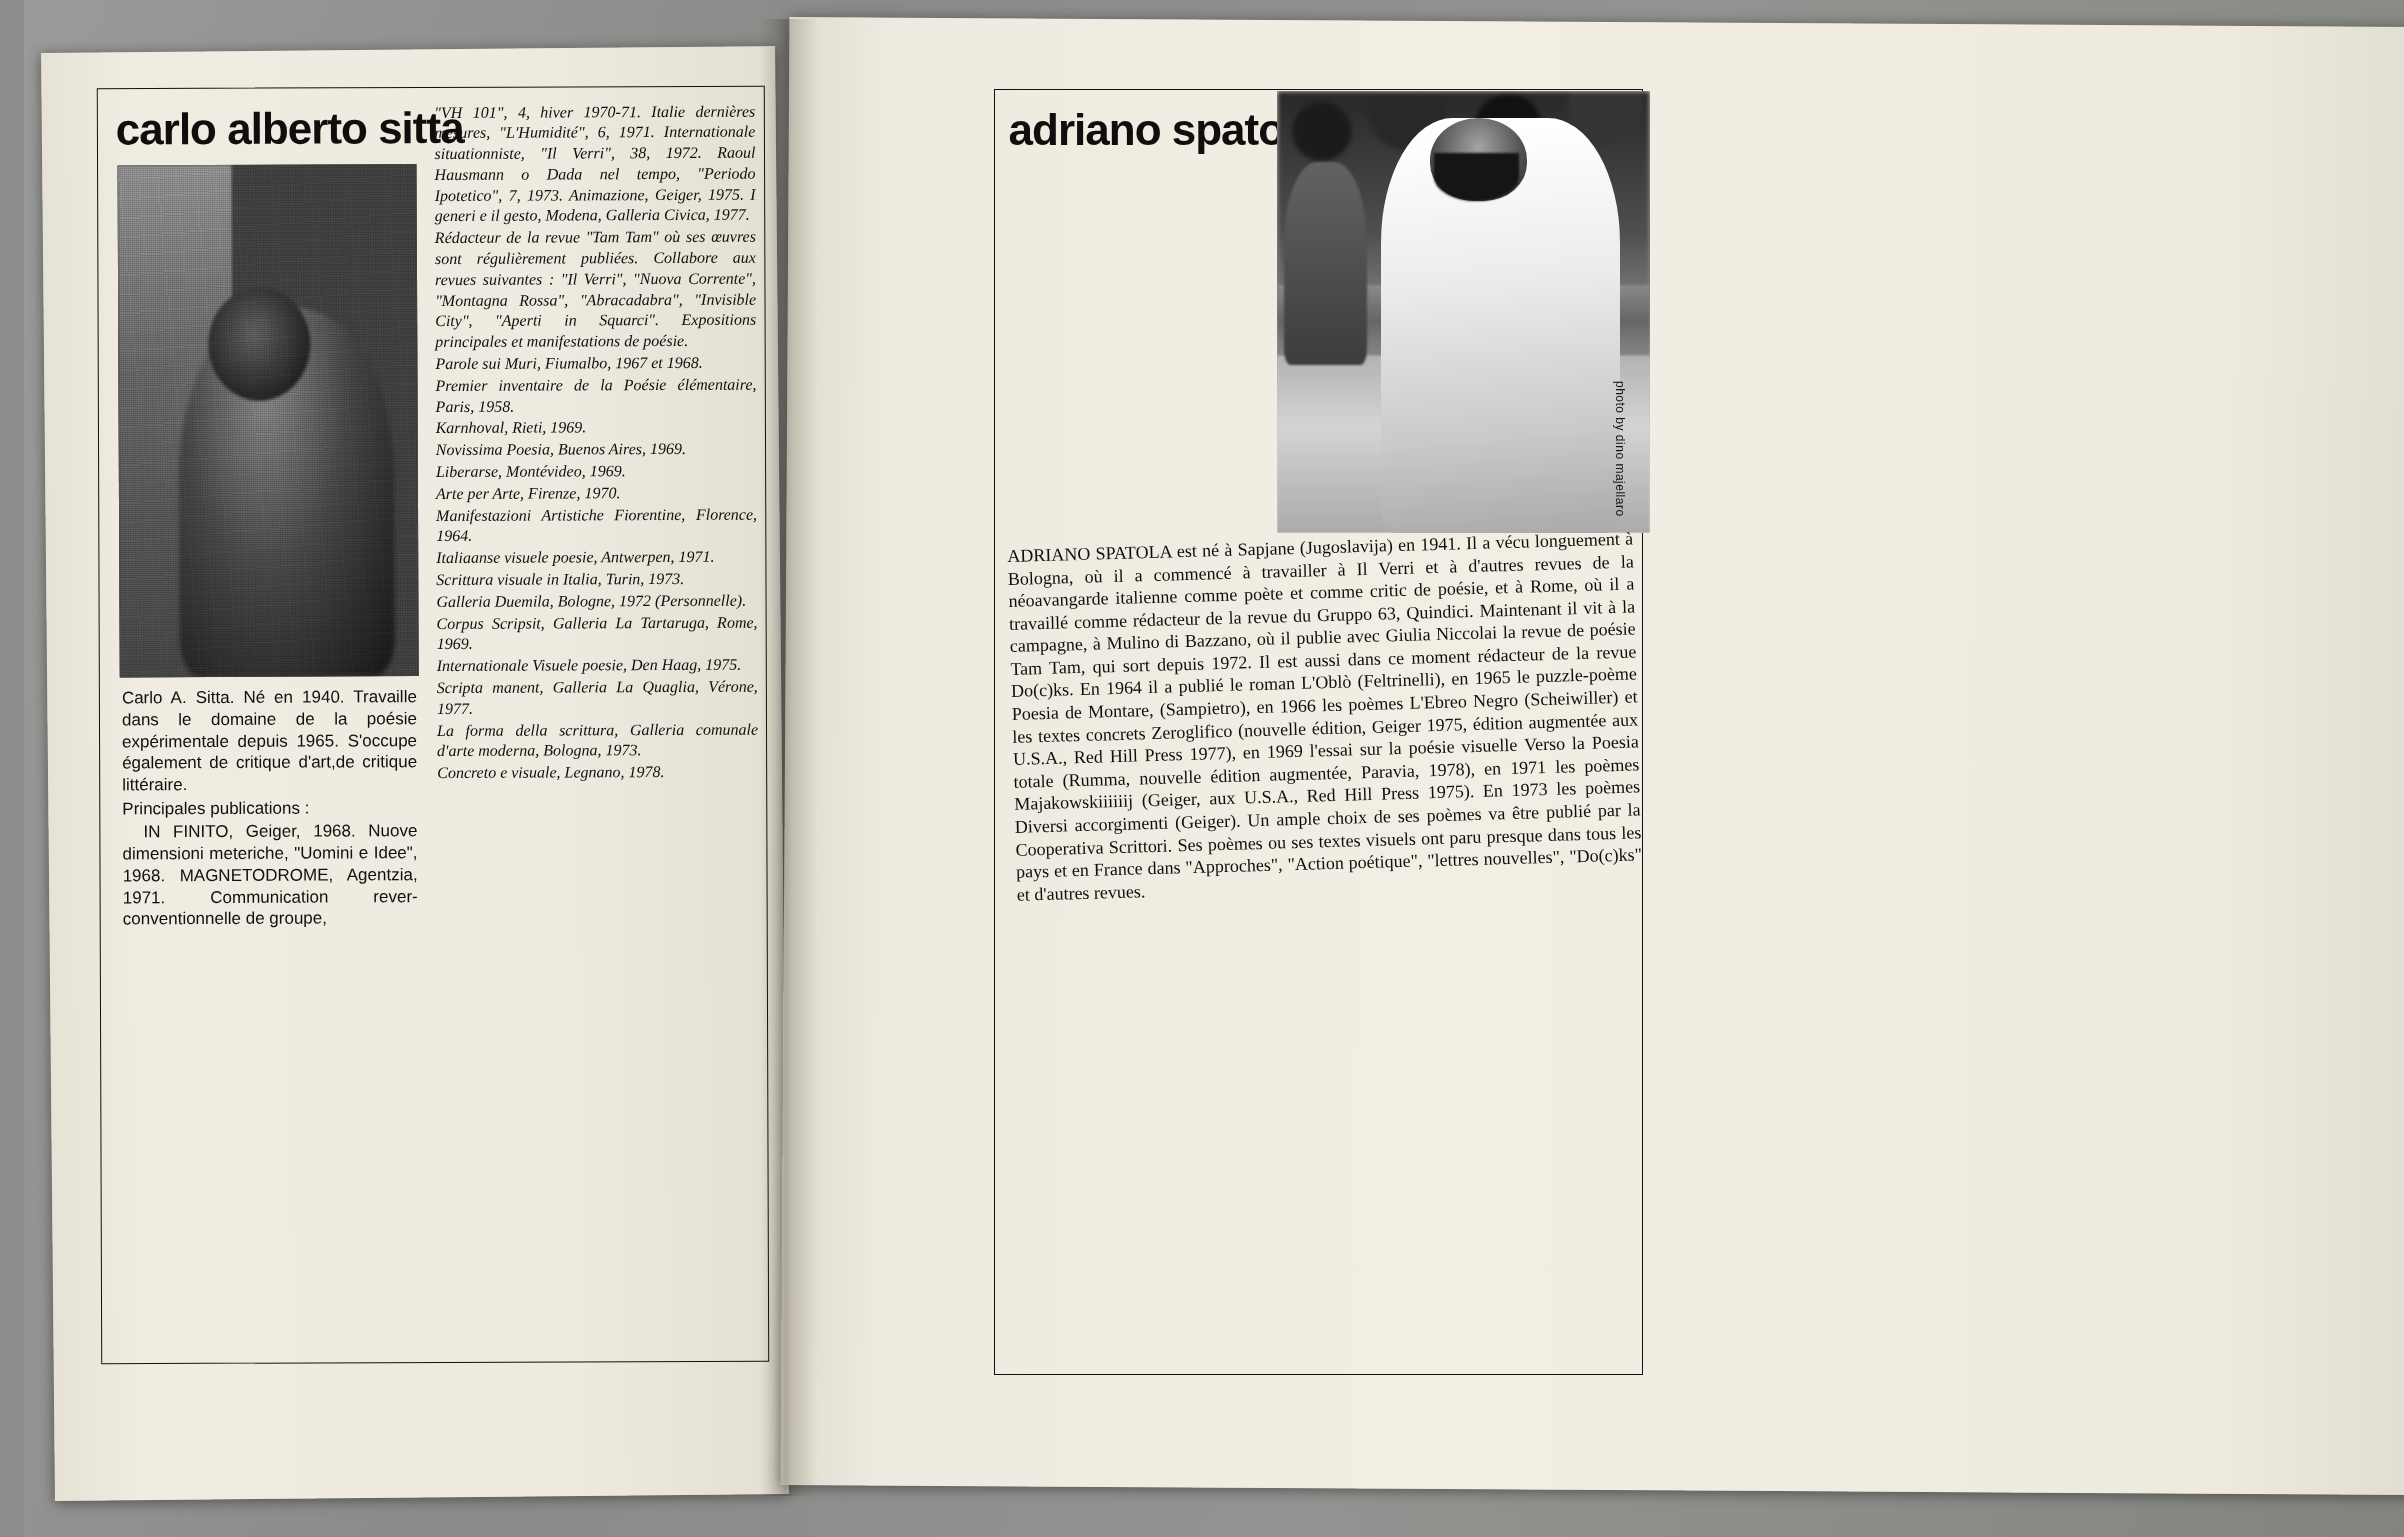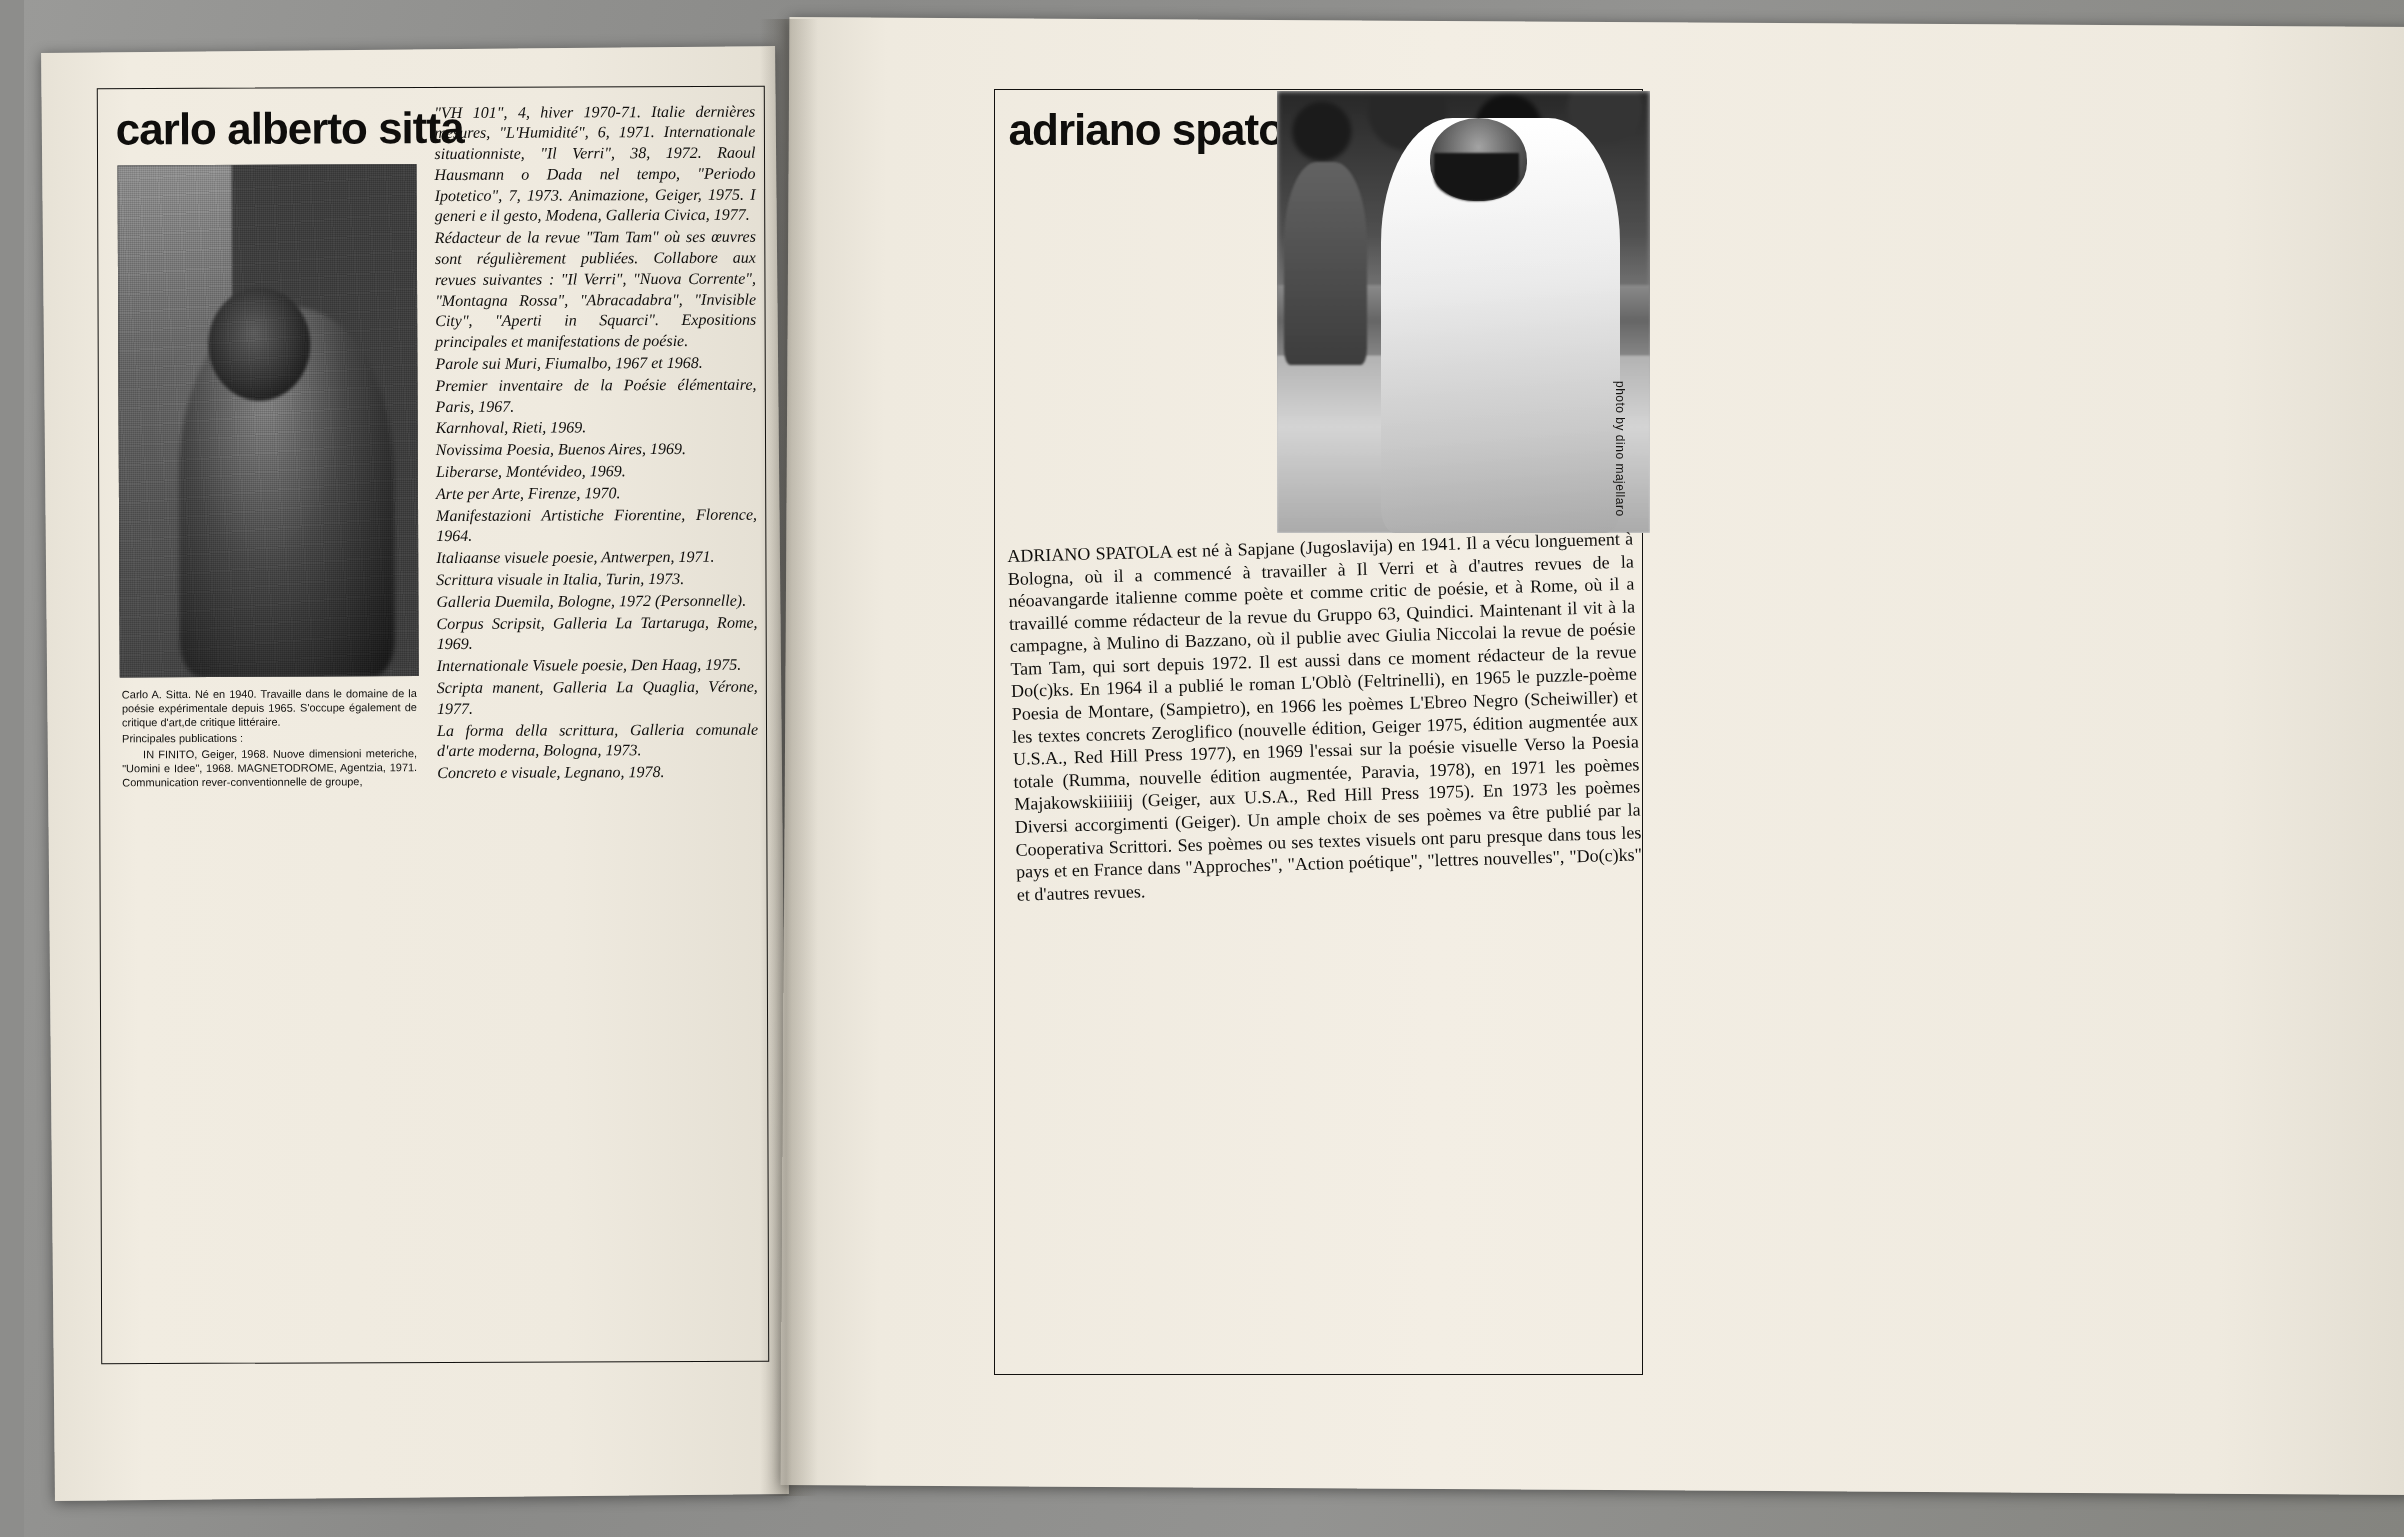--- a/index.html
+++ b/index.html
@@ -141,21 +141,21 @@
     position: absolute;
     left: 0; top: 0; width: 38%; height: 100%;
     background: linear-gradient(180deg, #9c948a 0%, #766e64 40%, #57504a 100%);
     opacity: .85;
     filter: blur(1px);
   }
 
   .cap {
     position: absolute;
     font-family: "Liberation Sans", sans-serif;
-    font-size: 11px;
+    font-size: 17px;
     line-height: 1.28;
     color: #100f0d;
     text-align: justify;
   }
   #cap-sitta {
     left: 21px;
     top: 597px;
     width: 295px;
   }
   #cap-sitta p { margin: 0 0 1.9px 0; }
@@ -304,21 +304,21 @@
     <div class="cap" id="cap-sitta">
       <p>Carlo A. Sitta. Né en 1940. Travaille dans le domaine de la poésie expérimentale depuis 1965. S'occupe également de critique d'art,de critique littéraire.</p>
       <p>Principales publications :</p>
       <p class="indent">IN FINITO, Geiger, 1968. Nuove dimensioni meteriche, "Uomini e Idee", 1968. MAGNETODROME, Agentzia, 1971. Communication rever-conventionnelle de groupe,</p>
     </div>
 
     <div id="col-left-b">
       <p>"VH 101", 4, hiver 1970-71. Italie dernières mesures, "L'Humidité", 6, 1971. Internationale situationniste, "Il Verri", 38, 1972. Raoul Hausmann o Dada nel tempo, "Periodo Ipotetico", 7, 1973. Animazione, Geiger, 1975. I generi e il gesto, Modena, Galleria Civica, 1977.</p>
       <p>Rédacteur de la revue "Tam Tam" où ses œuvres sont régulièrement publiées. Collabore aux revues suivantes : "Il Verri", "Nuova Corrente", "Montagna Rossa", "Abracadabra", "Invisible City", "Aperti in Squarci". Expositions principales et manifestations de poésie.</p>
       <p>Parole sui Muri, Fiumalbo, 1967 et 1968.</p>
-      <p>Premier inventaire de la Poésie élémentaire, Paris, 1967.</p>
+      <p>Premier inventaire de la Poésie élémentaire, Paris, 1958.</p>
       <p>Karnhoval, Rieti, 1969.</p>
       <p>Novissima Poesia, Buenos Aires, 1969.</p>
       <p>Liberarse, Montévideo, 1969.</p>
       <p>Arte per Arte, Firenze, 1970.</p>
       <p>Manifestazioni Artistiche Fiorentine, Florence, 1964.</p>
       <p>Italiaanse visuele poesie, Antwerpen, 1971.</p>
       <p>Scrittura visuale in Italia, Turin, 1973.</p>
       <p>Galleria Duemila, Bologne, 1972 (Personnelle).</p>
       <p>Corpus Scripsit, Galleria La Tartaruga, Rome, 1969.</p>
       <p>Internationale Visuele poesie, Den Haag, 1975.</p>

